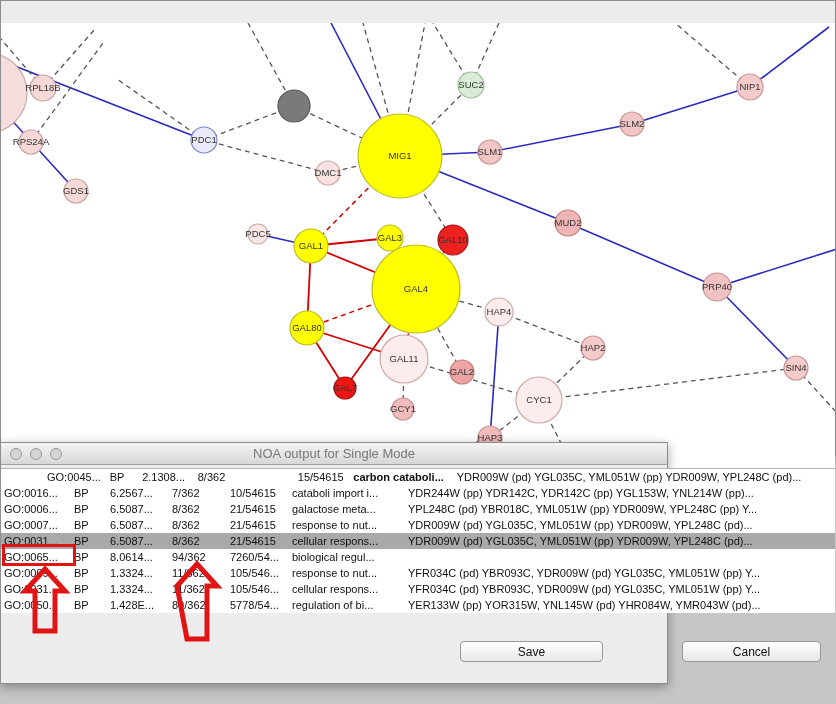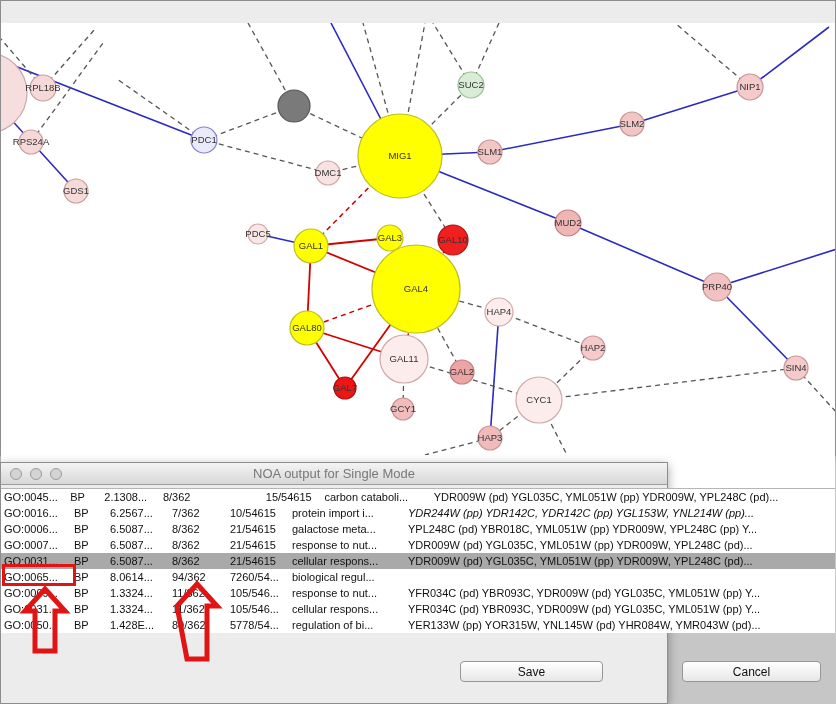--- a/index.html
+++ b/index.html
@@ -1,21 +1,21 @@
 <!DOCTYPE html>
 <html><head>
 <meta charset="utf-8">
 <style>
   *{box-sizing:border-box;margin:0;padding:0;}
   html,body{width:836px;height:704px;}
   body{font-family:"Liberation Sans",sans-serif;background:#c6c6c6;position:relative;overflow:hidden;}
 
   .window{position:absolute;background:#ececec;border:1px solid #8d8d8d;box-shadow:0 3px 10px rgba(0,0,0,.35);}
   #network-window{left:0;top:0;width:836px;height:456px;}
-  #noa-window{left:0;top:462px;width:668px;height:242px;}
+  #noa-window{left:0;top:442px;width:668px;height:242px;}
 
   .titlebar{height:22px;background:linear-gradient(#f4f4f4,#d7d7d7);border-bottom:1px solid #9e9e9e;
             position:relative;display:flex;align-items:center;justify-content:center;}
   .title{font-size:13px;color:#333;font-weight:bold;}
   #noa-window .title{color:#787878;font-weight:normal;}
   .lights{position:absolute;left:9px;top:5px;display:flex;gap:8px;}
   .light{width:12px;height:12px;border-radius:50%;border:1px solid rgba(0,0,0,.25);}
   .light.red{background:#ff5f57;}
   .light.yellow{background:#febc2e;}
   .light.green{background:#28c840;}
@@ -225,36 +225,36 @@
       <i class="light inactive"></i>
       <i class="light inactive"></i>
       <i class="light inactive"></i>
     </span>
     <span class="title">NOA output for Single Mode</span>
   </div>
 
   <div id="noa-table">
     <div id="noa-body">
         <div class="tr">
-          <div class="td" style="width: 70px;">GO:0045...</div>
+          <div class="td" style="width: 70px; margin-left: 43px;">GO:0045...</div>
           <div class="td" style="width: 36px;">BP</div>
           <div class="td" style="width: 62px;">2.1308...</div>
           <div class="td" style="width: 58px;">8/362</div>
           <div class="td" style="width: 62px; margin-left: 48px;">15/54615</div>
-          <div class="td" style="width: 116px;">carbon cataboli...</div>
+          <div class="td" style="width: 116px; font-weight: bold;">carbon cataboli...</div>
           <div class="td" style="width: 430px;">YDR009W (pd) YGL035C, YML051W (pp) YDR009W, YPL248C (pd)...</div>
         </div>
         <div class="tr">
           <div class="td" style="width: 70px;">GO:0016...</div>
           <div class="td" style="width: 36px;">BP</div>
           <div class="td" style="width: 62px;">6.2567...</div>
           <div class="td" style="width: 58px;">7/362</div>
           <div class="td" style="width: 62px;">10/54615</div>
-          <div class="td" style="width: 116px;">protein import i...</div>
-          <div class="td" style="width: 430px; font-style: italic;">YDR244W (pp) YDR142C, YDR142C (pp) YGL153W, YNL214W (pp)...</div>
+          <div class="td" style="width: 116px;">cataboli import i...</div>
+          <div class="td" style="width: 430px;">YDR244W (pp) YDR142C, YDR142C (pp) YGL153W, YNL214W (pp)...</div>
         </div>
         <div class="tr">
           <div class="td" style="width: 70px;">GO:0006...</div>
           <div class="td" style="width: 36px;">BP</div>
           <div class="td" style="width: 62px;">6.5087...</div>
           <div class="td" style="width: 58px;">8/362</div>
           <div class="td" style="width: 62px;">21/54615</div>
           <div class="td" style="width: 116px;">galactose meta...</div>
           <div class="td" style="width: 430px;">YPL248C (pd) YBR018C, YML051W (pp) YDR009W, YPL248C (pp) Y...</div>
         </div>

